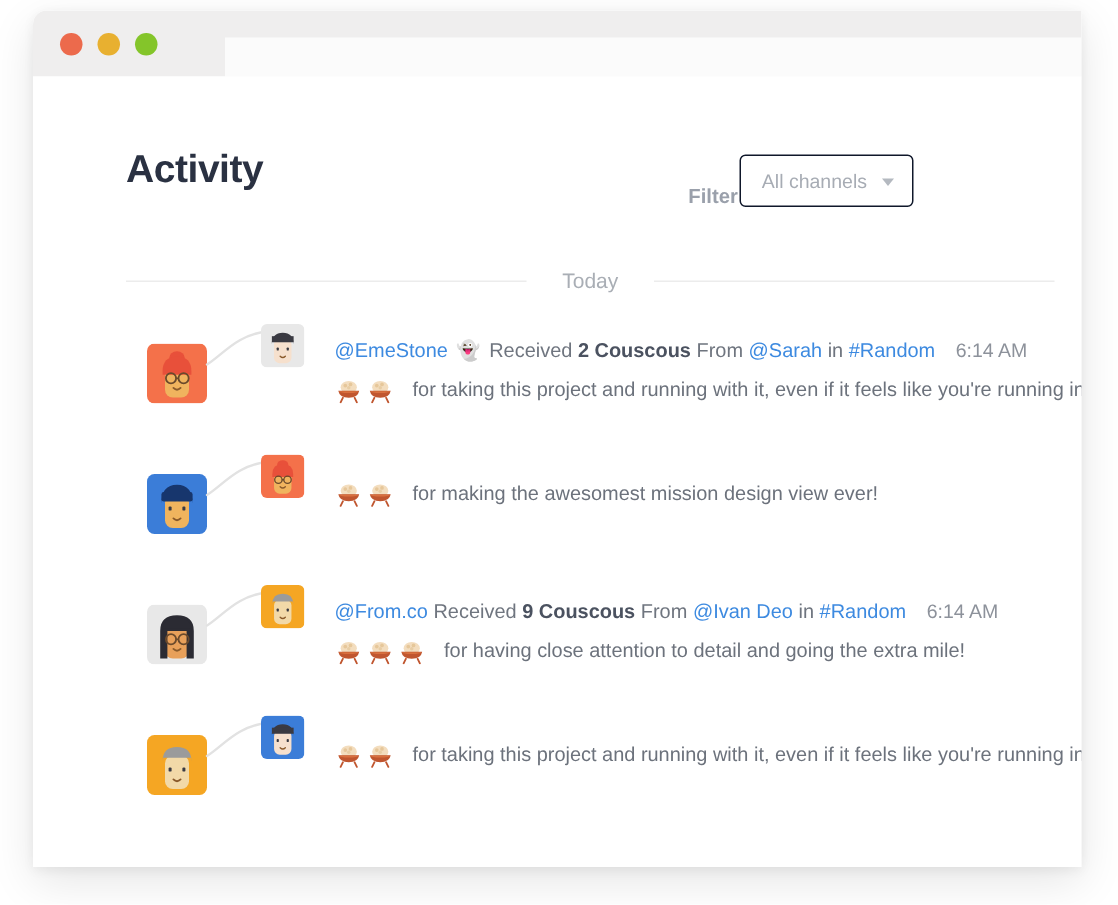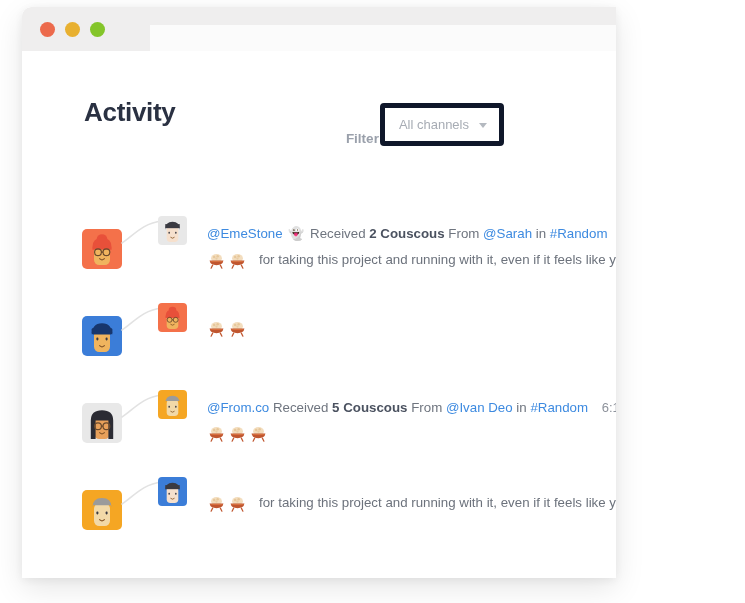--- a/index.html
+++ b/index.html
@@ -17,21 +17,21 @@
     width: 745px;
     height: 603px;
     background: #ffffff;
   }
 
   
   .window {
     position: absolute;
     left: 22px;
     top: 7px;
-    width: 594px;
+    width: 699px;
     height: 571px;
     background: #ffffff;
     border-radius: 9px 0 0 0;
     box-shadow: 0 10px 30px rgba(0,0,0,0.10), 0 2px 8px rgba(0,0,0,0.06);
     overflow: hidden;
   }
 
   .titlebar {
     position: relative;
     height: 44px;
@@ -96,21 +96,21 @@
   }
   .filter-label {
     font-size: 13.5px;
     font-weight: bold;
     color: #9aa0ab;
   }
   .filter-select {
     display: flex;
     align-items: center;
     gap: 10px;
-    border: 5px solid #0f172a;
+    border: 1px solid #0f172a;
     border-radius: 4px;
     background: #ffffff;
     padding: 9px 12px 9px 14px;
     cursor: pointer;
   }
   .filter-select-value {
     font-size: 13px;
     color: #a7acb4;
   }
   .caret {
@@ -139,21 +139,21 @@
   }
   .divider-label {
     font-size: 14px;
     color: #a9aeb5;
     padding: 0 24px;
   }
 
   
   .activity-list {
     position: absolute;
-    left: 0;
+    left: 16px;
     top: 158px;
     right: 0;
   }
 
   .activity-row {
     position: relative;
     height: 87px;
   }
 
   .avatar-pair {
@@ -267,20 +267,25 @@
         <div class="page-title">Activity</div>
         <div class="filter-group">
           <div class="filter-label">Filter</div>
           <div class="filter-select">
             <span class="filter-select-value">All channels</span>
             <span class="caret"></span>
           </div>
         </div>
       </div>
 
+      <div class="divider">
+        <div class="divider-line"></div>
+        <div class="divider-label">Today</div>
+        <div class="divider-line"></div>
+      </div>
 
       <div class="activity-list" id="activity-list">
           <div class="activity-row">
     <div class="avatar-pair">
       <div class="avatar-lg">
         <svg class="face" viewBox="0 0 100 100" preserveAspectRatio="none">
     <rect width="100" height="100" fill="#f4714a"></rect>
     <rect x="30" y="34" width="40" height="56" rx="13" fill="#f0b45e"></rect>
     <ellipse cx="50" cy="24" rx="13" ry="11" fill="#e8503a"></ellipse>
                  <path d="M26 46 Q26 22 50 22 Q74 22 74 46 L74 52 L26 52 Z" fill="#e8503a"></path>
@@ -393,20 +398,21 @@
     <ellipse cx="12" cy="8" rx="7" ry="5.5" fill="#f3ddbe"></ellipse>
     <circle cx="9" cy="6.5" r="1.6" fill="#e6c79a"></circle>
     <circle cx="13.5" cy="5.5" r="1.6" fill="#e6c79a"></circle>
     <circle cx="12" cy="8.5" r="1.5" fill="#e8cda4"></circle>
     <path d="M3 11 L21 11 Q20 17 12 17 Q4 17 3 11 Z" fill="#c0562f"></path>
     <path d="M3.5 11.5 L20.5 11.5 Q19.8 13 12 13 Q4.2 13 3.5 11.5 Z" fill="#d9703f"></path>
     <path d="M7 17 L5 21" stroke="#c0562f" stroke-width="1.6" stroke-linecap="round"></path>
     <path d="M17 17 L19 21" stroke="#c0562f" stroke-width="1.6" stroke-linecap="round"></path>
   </svg>
                 </span>
+        <span>for making the awesomest mission design view ever!</span>
       </div>
     </div>
   </div>
           <div class="activity-row">
     <div class="avatar-pair">
       <div class="avatar-lg">
         <svg class="face" viewBox="0 0 100 100" preserveAspectRatio="none">
     <rect width="100" height="100" fill="#e8e8e8"></rect>
     <rect x="30" y="34" width="40" height="56" rx="13" fill="#e8a05a"></rect>
     <path d="M22 90 L22 44 Q22 18 50 18 Q78 18 78 44 L78 90 L66 90 L66 44 L34 44 L34 90 Z" fill="#2b2b33"></path>
@@ -430,21 +436,21 @@
     <rect x="36" y="54" width="5" height="7" rx="2" fill="#3a3a42"></rect>
        <rect x="59" y="54" width="5" height="7" rx="2" fill="#3a3a42"></rect>
     <path d="M44 74 Q50 80 56 74" fill="none" stroke="#8a5a2b" stroke-width="3" stroke-linecap="round"></path>
   </svg>
       </div>
     </div>
     <div class="row-content">
       <div class="row-line1">
         <span class="mention">@From.co</span>
         <span class="plain">Received</span>
-        <span class="count">5 Couscous</span>
+        <span class="count">9 Couscous</span>
         <span class="plain">From</span>
         <span class="mention">@Ivan Deo</span>
         <span class="plain">in</span>
         <span class="mention">#Random</span>
         <span class="row-time">6:14 AM</span>
       </div>
       <div class="row-line2">
         <span class="couscous-stack">
                   <svg class="couscous" viewBox="0 0 24 22">
     <ellipse cx="12" cy="8" rx="7" ry="5.5" fill="#f3ddbe"></ellipse>
@@ -470,20 +476,21 @@
     <ellipse cx="12" cy="8" rx="7" ry="5.5" fill="#f3ddbe"></ellipse>
     <circle cx="9" cy="6.5" r="1.6" fill="#e6c79a"></circle>
     <circle cx="13.5" cy="5.5" r="1.6" fill="#e6c79a"></circle>
     <circle cx="12" cy="8.5" r="1.5" fill="#e8cda4"></circle>
     <path d="M3 11 L21 11 Q20 17 12 17 Q4 17 3 11 Z" fill="#c0562f"></path>
     <path d="M3.5 11.5 L20.5 11.5 Q19.8 13 12 13 Q4.2 13 3.5 11.5 Z" fill="#d9703f"></path>
     <path d="M7 17 L5 21" stroke="#c0562f" stroke-width="1.6" stroke-linecap="round"></path>
     <path d="M17 17 L19 21" stroke="#c0562f" stroke-width="1.6" stroke-linecap="round"></path>
   </svg>
                 </span>
+        <span>for having close attention to detail and going the extra mile!</span>
       </div>
     </div>
   </div>
           <div class="activity-row">
     <div class="avatar-pair">
       <div class="avatar-lg">
         <svg class="face" viewBox="0 0 100 100" preserveAspectRatio="none">
     <rect width="100" height="100" fill="#f5a623"></rect>
     <rect x="30" y="34" width="40" height="56" rx="13" fill="#f2d9a8"></rect>
     <path d="M26 44 Q26 20 50 20 Q74 20 74 44 L74 38 L26 38 Z" fill="#9b9b9b"></path>

